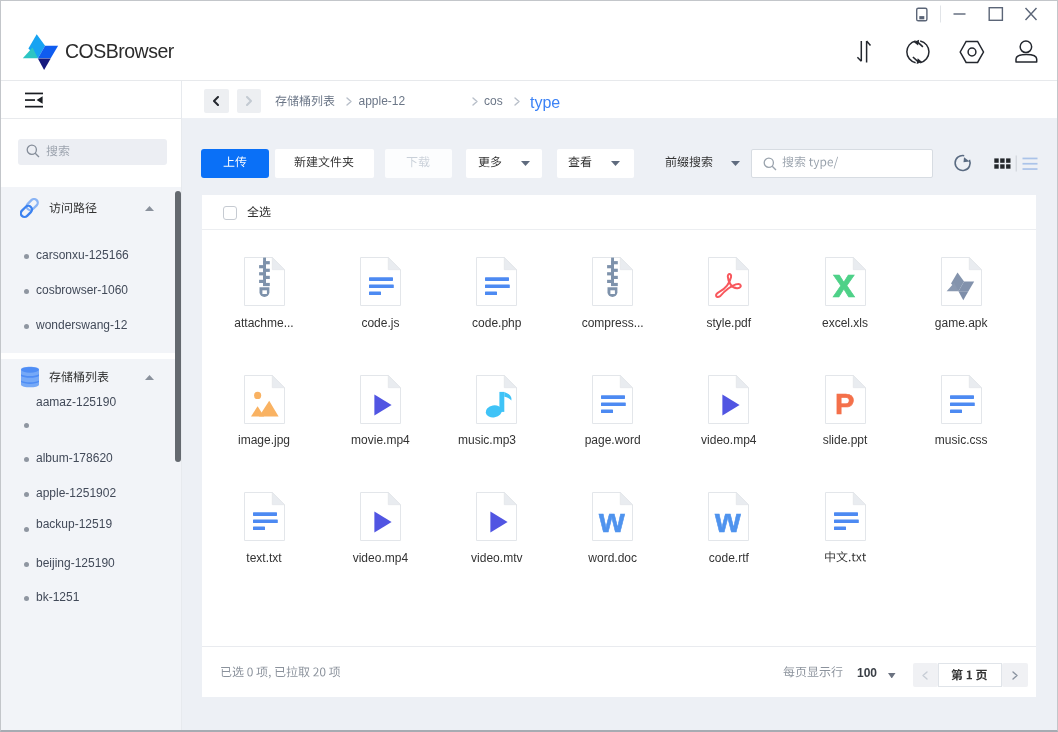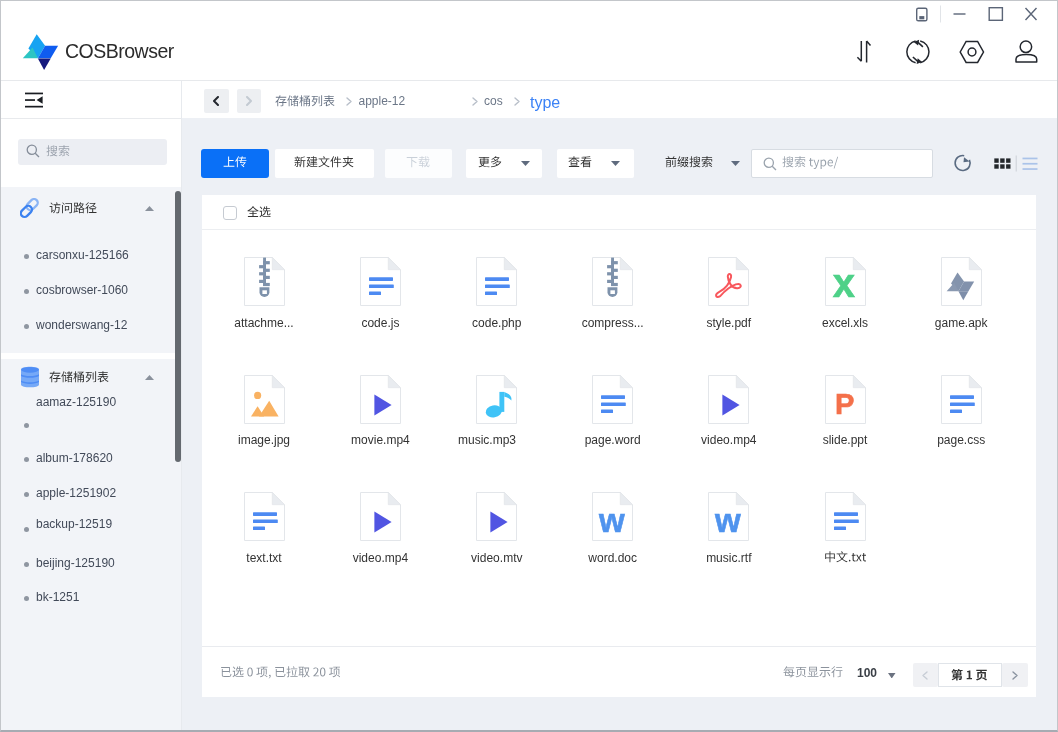--- a/index.html
+++ b/index.html
@@ -356,21 +356,21 @@
 <div class="flab" style="left:786.0px;top:432.0px">slide.ppt</div>
 <div style="position:absolute;left:939.7px;top:373.5px">
       <svg width="41" height="49" viewBox="0 0 41 49" style="display:block">
         <path d="M0.5 0.5 H28.3 L40.5 12.7 V48.5 H0.5 Z" fill="#fff" stroke="#e3e6ea"></path>
         <path d="M28.3 0.5 L40.5 12.7 H28.3 Z" fill="#e9ecf0" stroke="#e3e6ea" stroke-width="0.8"></path>
         <rect x="9" y="20.3" width="24" height="3.6" rx="0.6" fill="#4d8af2"></rect>
         <rect x="9" y="27.4" width="24.8" height="3.6" rx="0.6" fill="#4d8af2"></rect>
         <rect x="9" y="34.5" width="12" height="3.6" rx="0.6" fill="#4d8af2"></rect>
       </svg>
     </div>
-<div class="flab" style="left:902.2px;top:432.0px">page.css</div>
+<div class="flab" style="left:902.2px;top:432.0px">music.css</div>
 <div style="position:absolute;left:242.5px;top:490.5px">
       <svg width="41" height="49" viewBox="0 0 41 49" style="display:block">
         <path d="M0.5 0.5 H28.3 L40.5 12.7 V48.5 H0.5 Z" fill="#fff" stroke="#e3e6ea"></path>
         <path d="M28.3 0.5 L40.5 12.7 H28.3 Z" fill="#e9ecf0" stroke="#e3e6ea" stroke-width="0.8"></path>
         <rect x="9" y="20.3" width="24" height="3.6" rx="0.6" fill="#4d8af2"></rect>
         <rect x="9" y="27.4" width="24.8" height="3.6" rx="0.6" fill="#4d8af2"></rect>
         <rect x="9" y="34.5" width="12" height="3.6" rx="0.6" fill="#4d8af2"></rect>
       </svg>
     </div>
 <div class="flab" style="left:205.0px;top:550.3px">text.txt</div>
@@ -398,21 +398,21 @@
       </svg>
     </div>
 <div class="flab" style="left:553.7px;top:550.3px">word.doc</div>
 <div style="position:absolute;left:707.3px;top:490.5px">
       <svg width="41" height="49" viewBox="0 0 41 49" style="display:block">
         <path d="M0.5 0.5 H28.3 L40.5 12.7 V48.5 H0.5 Z" fill="#fff" stroke="#e3e6ea"></path>
         <path d="M28.3 0.5 L40.5 12.7 H28.3 Z" fill="#e9ecf0" stroke="#e3e6ea" stroke-width="0.8"></path>
         <text x="19.8" y="39.9" text-anchor="middle" font-family="Liberation Sans, sans-serif" font-size="33" font-weight="bold" fill="#4f93ee" stroke="#4f93ee" stroke-width="0.6">w</text>
       </svg>
     </div>
-<div class="flab" style="left:669.8px;top:550.3px">music.rtf</div>
+<div class="flab" style="left:669.8px;top:550.3px">code.rtf</div>
 <div style="position:absolute;left:823.5px;top:490.5px">
       <svg width="41" height="49" viewBox="0 0 41 49" style="display:block">
         <path d="M0.5 0.5 H28.3 L40.5 12.7 V48.5 H0.5 Z" fill="#fff" stroke="#e3e6ea"></path>
         <path d="M28.3 0.5 L40.5 12.7 H28.3 Z" fill="#e9ecf0" stroke="#e3e6ea" stroke-width="0.8"></path>
         <rect x="9" y="20.3" width="24" height="3.6" rx="0.6" fill="#4d8af2"></rect>
         <rect x="9" y="27.4" width="24.8" height="3.6" rx="0.6" fill="#4d8af2"></rect>
         <rect x="9" y="34.5" width="12" height="3.6" rx="0.6" fill="#4d8af2"></rect>
       </svg>
     </div>
 <div style="position:absolute;left:804.0px;top:550.3px;width:80px;display:flex;justify-content:center;color:#333">

